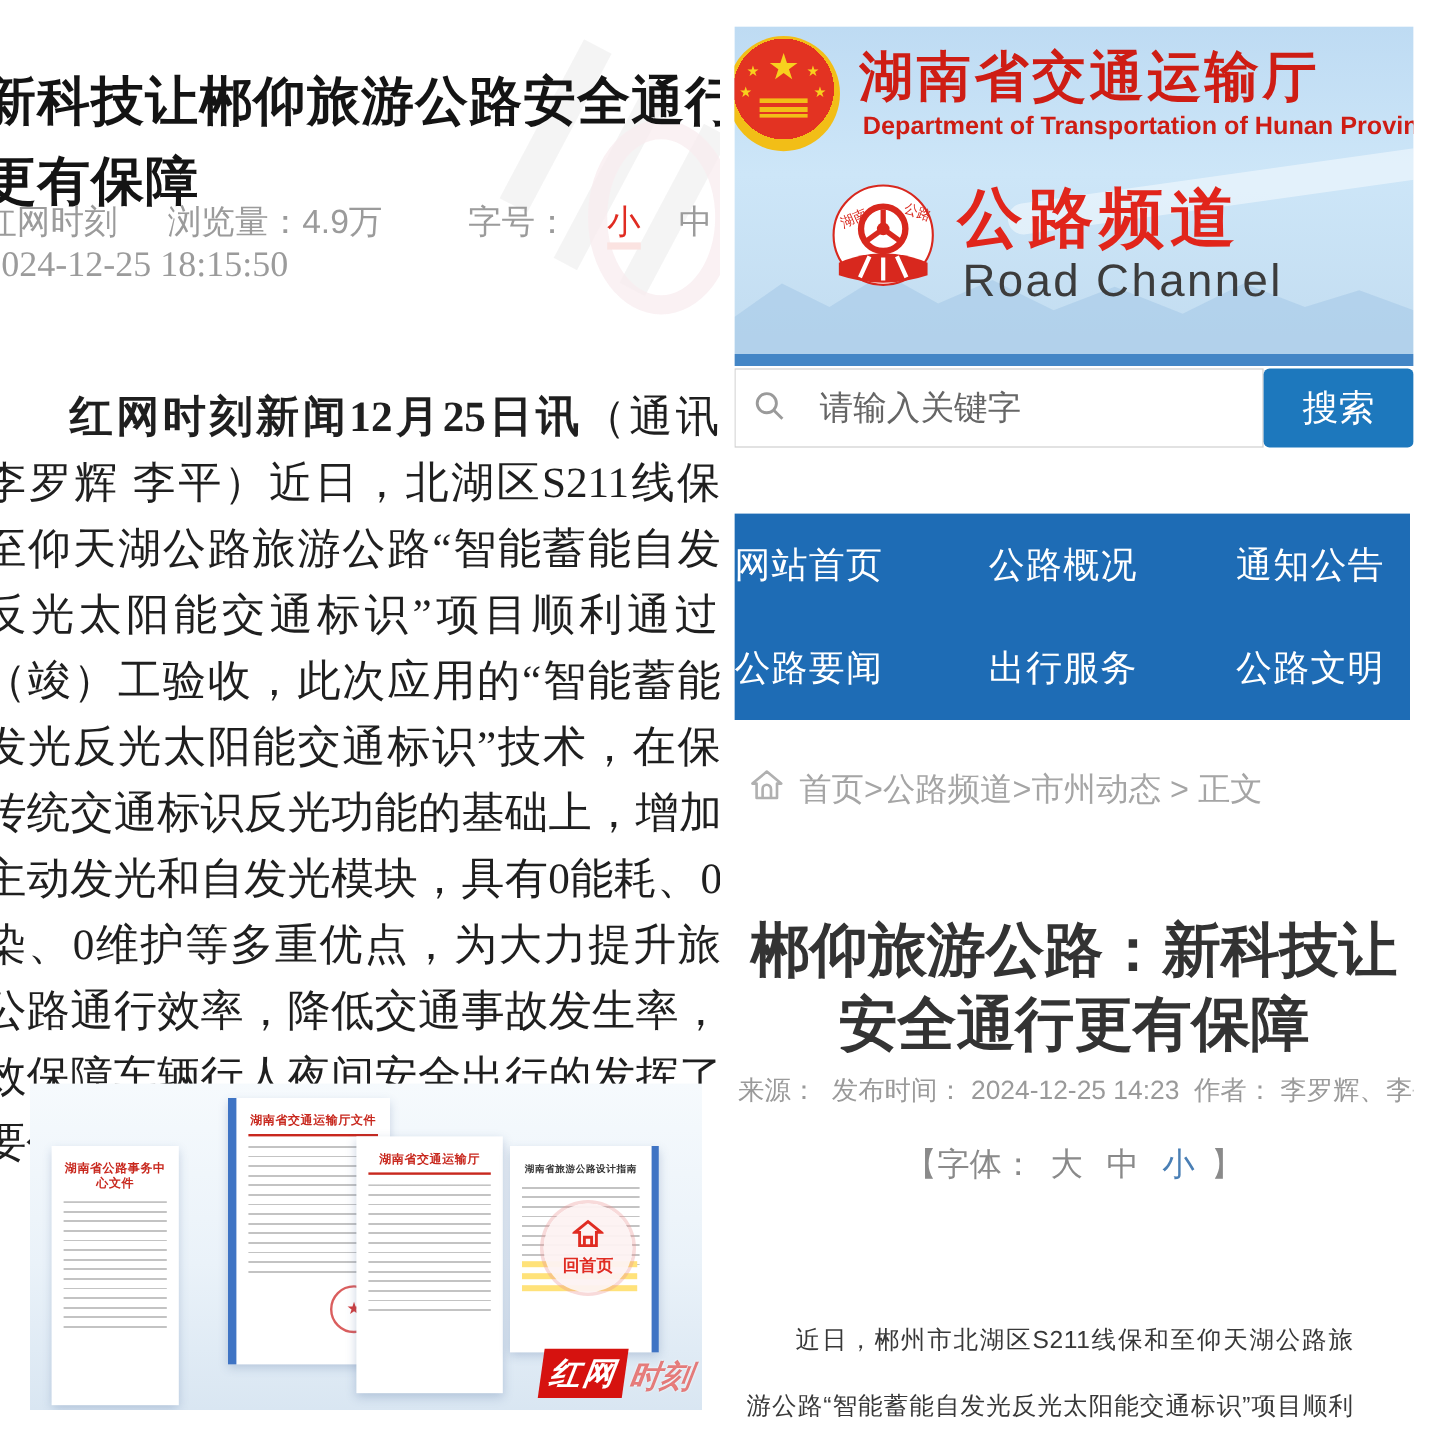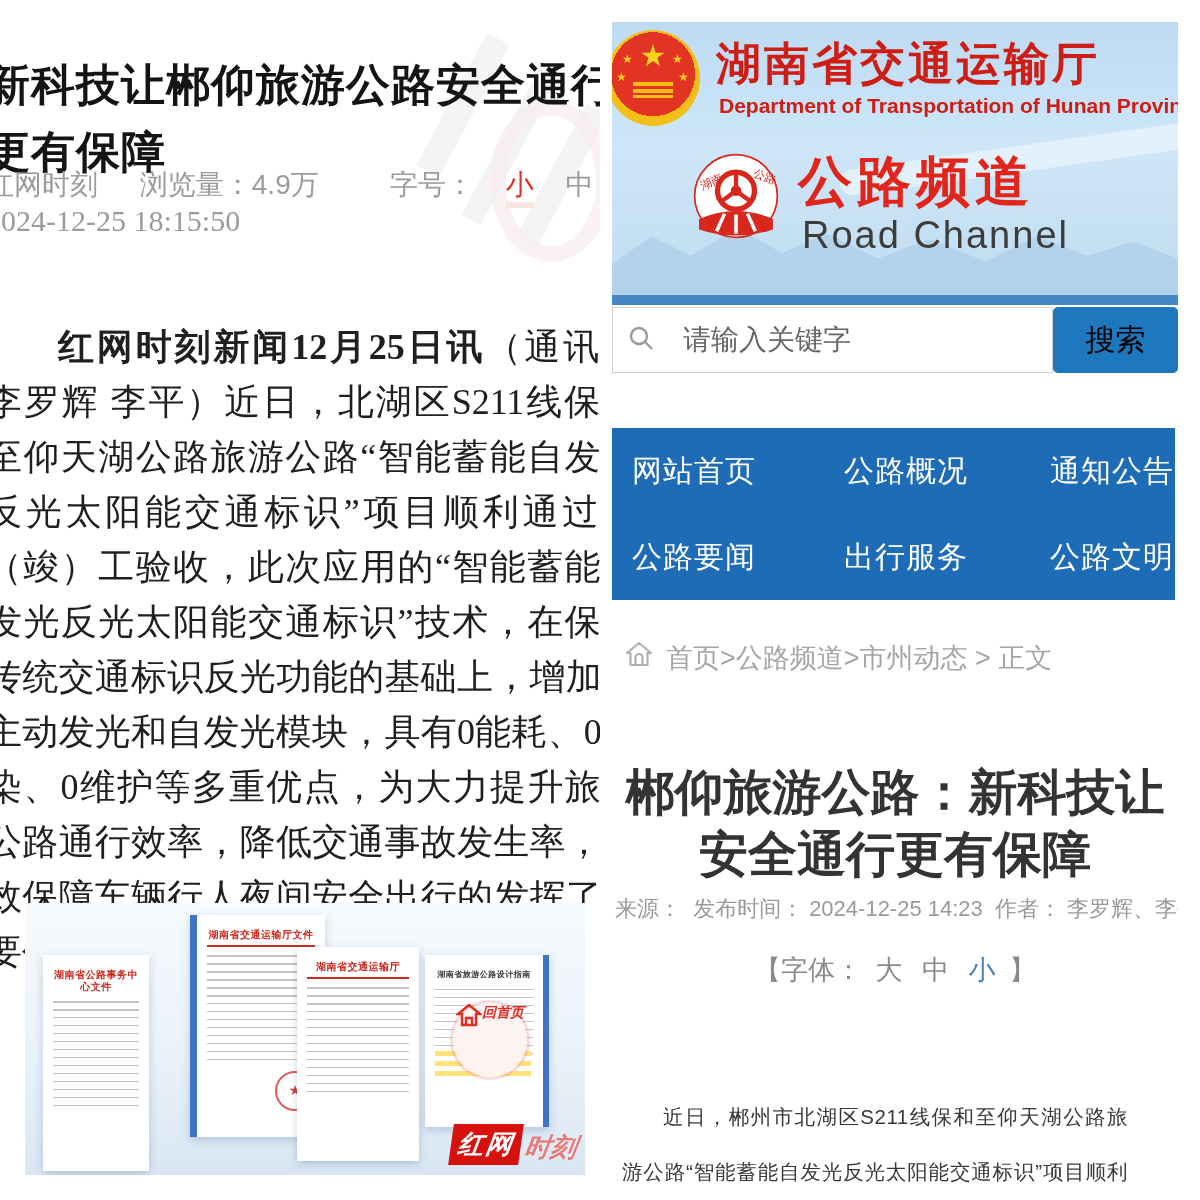--- a/index.html
+++ b/index.html
@@ -39,21 +39,21 @@
   .doc1{left:18px;top:52px;width:106px;height:216px;}
   .doc2{left:132px;top:12px;width:128px;height:222px;border-left:7px solid #3f74c4;margin-left:33px;}
   .doc3{left:272px;top:44px;width:122px;height:214px;}
   .doc4{left:400px;top:52px;width:118px;height:172px;border-right:6px solid #3f74c4;}
   .seal{position:absolute;right:10px;bottom:26px;width:36px;height:36px;border:2px solid rgba(205,40,40,.75);
         border-radius:50%;color:rgba(205,40,40,.9);font-size:14px;line-height:34px;text-align:center;}
   .hl{position:absolute;left:10px;width:96px;height:5px;background:#ffe27a;}
   .hl1{top:96px;} .hl2{top:106px;} .hl3{top:116px;}
   .home-btn{position:absolute;left:428px;top:100px;width:74px;height:74px;border-radius:50%;
             background:rgba(253,242,242,.95);box-shadow:0 0 0 3px rgba(235,150,150,.35);
-            display:flex;justify-content:center;cursor:pointer;font-style:italic;}
+            display:flex;flex-direction:column;align-items:center;justify-content:center;cursor:pointer;}
   .home-btn .hb-label{color:#e02c22;font-size:14px;font-weight:700;margin-top:1px;}
   .rednet-logo{position:absolute;right:8px;bottom:10px;display:flex;align-items:flex-end;transform:skewX(-8deg);}
   .rednet-logo .lg1{background:#d6120f;color:#fff;font-weight:700;font-style:italic;
                     font-size:26px;padding:3px 7px;letter-spacing:2px;}
   .rednet-logo .lg2{color:rgba(214,18,15,.55);font-weight:700;font-style:italic;font-size:26px;
                     margin-left:4px;text-shadow:0 0 2px #fff;}
 
   
   .right-page{position:absolute;left:612px;top:22px;width:566px;height:1178px;background:#fff;overflow:hidden;}
 
@@ -81,26 +81,26 @@
   .ch-cn{position:absolute;left:186px;top:124px;font-size:54px;font-weight:700;color:#e1251b;
          letter-spacing:5px;white-space:nowrap;}
   .ch-en{position:absolute;left:190px;top:192px;font-size:38px;color:#3c3c3c;letter-spacing:2px;white-space:nowrap;}
 
   .rp-search-row{position:absolute;left:0;top:285px;width:566px;height:66px;}
   .search-box{position:absolute;left:0;top:0;width:441px;height:66px;background:#fff;border:1px solid #cfcfcf;
       box-sizing:border-box;display:flex;align-items:center;padding-left:14px;}
   .search-box input{border:none;outline:none;font-size:28px;color:#555;width:360px;margin-left:26px;
       font-family:"Liberation Sans",sans-serif;background:transparent;}
   .search-box input::placeholder{color:#666;}
-  .search-btn{position:absolute;left:441px;top:0;width:125px;height:66px;background:#1d78bd;color:#000000;
+  .search-btn{position:absolute;left:441px;top:0;width:125px;height:66px;background:#1d78bd;color:#ffffff;
       font-size:30px;border:none;border-radius:5px;cursor:pointer;font-family:"Liberation Sans",sans-serif;}
 
   .rp-nav{position:absolute;left:0;top:406px;width:563px;height:172px;background:#1e6cb5;
       display:grid;grid-template-columns:212px 206px 1fr;grid-template-rows:86px 86px;align-items:center;
-      padding-left:20px;box-sizing:border-box;}
+      box-sizing:border-box;}
   .rp-nav .nav-item{color:#fff;font-size:30px;letter-spacing:1px;cursor:pointer;white-space:nowrap;}
 
   .rp-breadcrumb{position:absolute;left:12px;top:618px;display:flex;align-items:flex-start;gap:12px;
       color:#a5a5a5;font-size:27px;white-space:nowrap;}
   .rp-article-title{position:absolute;left:0;top:698px;width:566px;text-align:center;font-size:49px;
       font-weight:700;color:#333;line-height:62px;padding:0 2px;box-sizing:border-box;}
   .rp-meta{position:absolute;left:0;top:872px;width:566px;text-align:center;font-size:22px;color:#9a9a9a;
       white-space:nowrap;}
   .rp-meta span{margin:0 3px;}
   .rp-fontrow{position:absolute;left:0;top:930px;width:566px;text-align:center;font-size:27px;color:#8a8a8a;}

